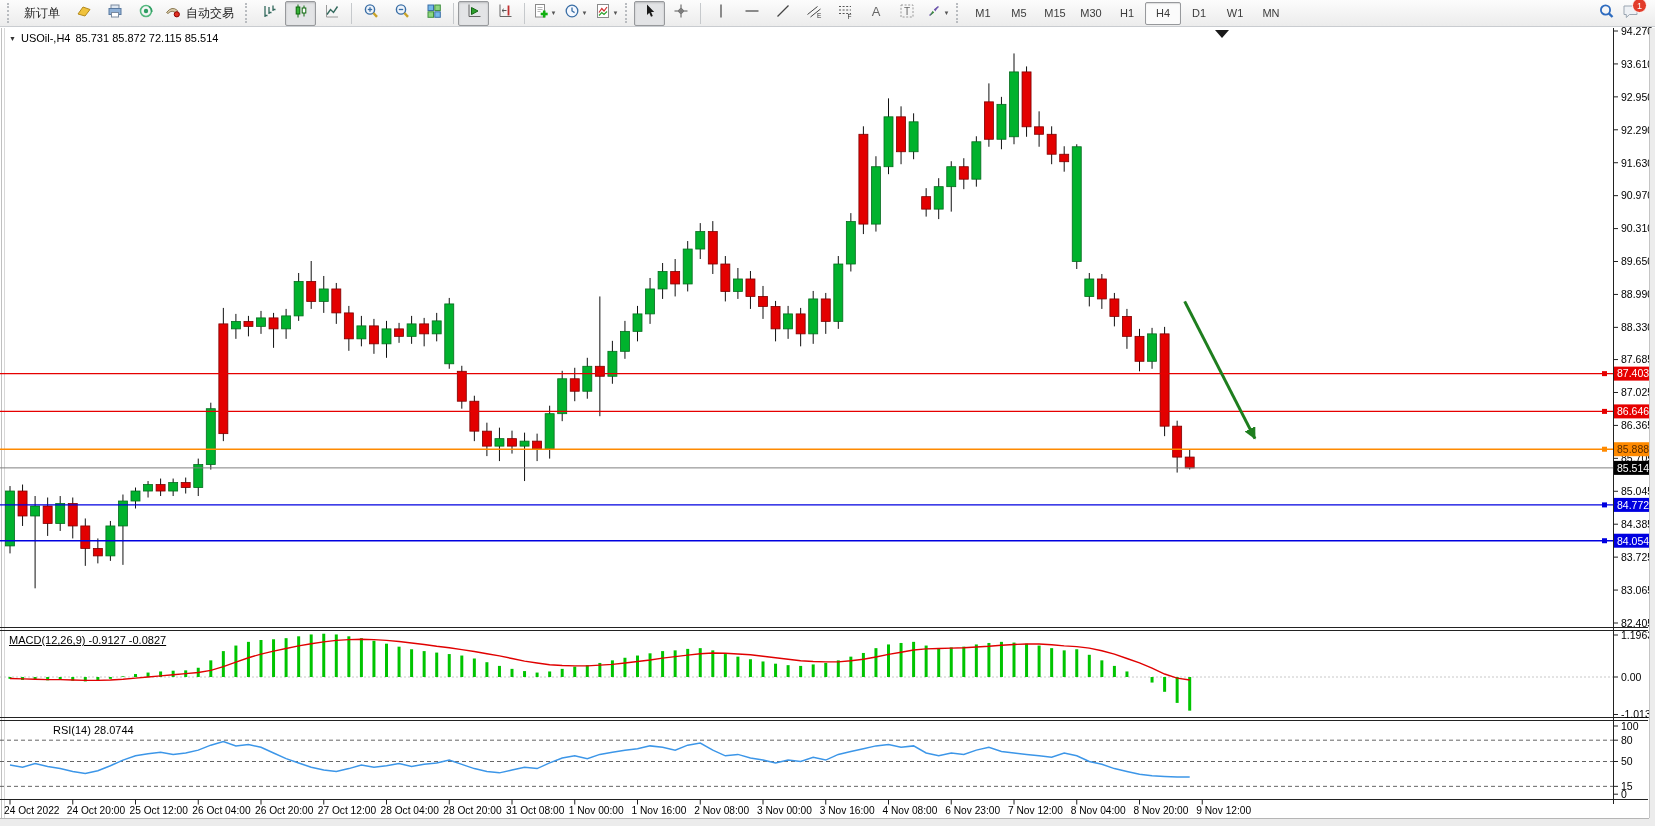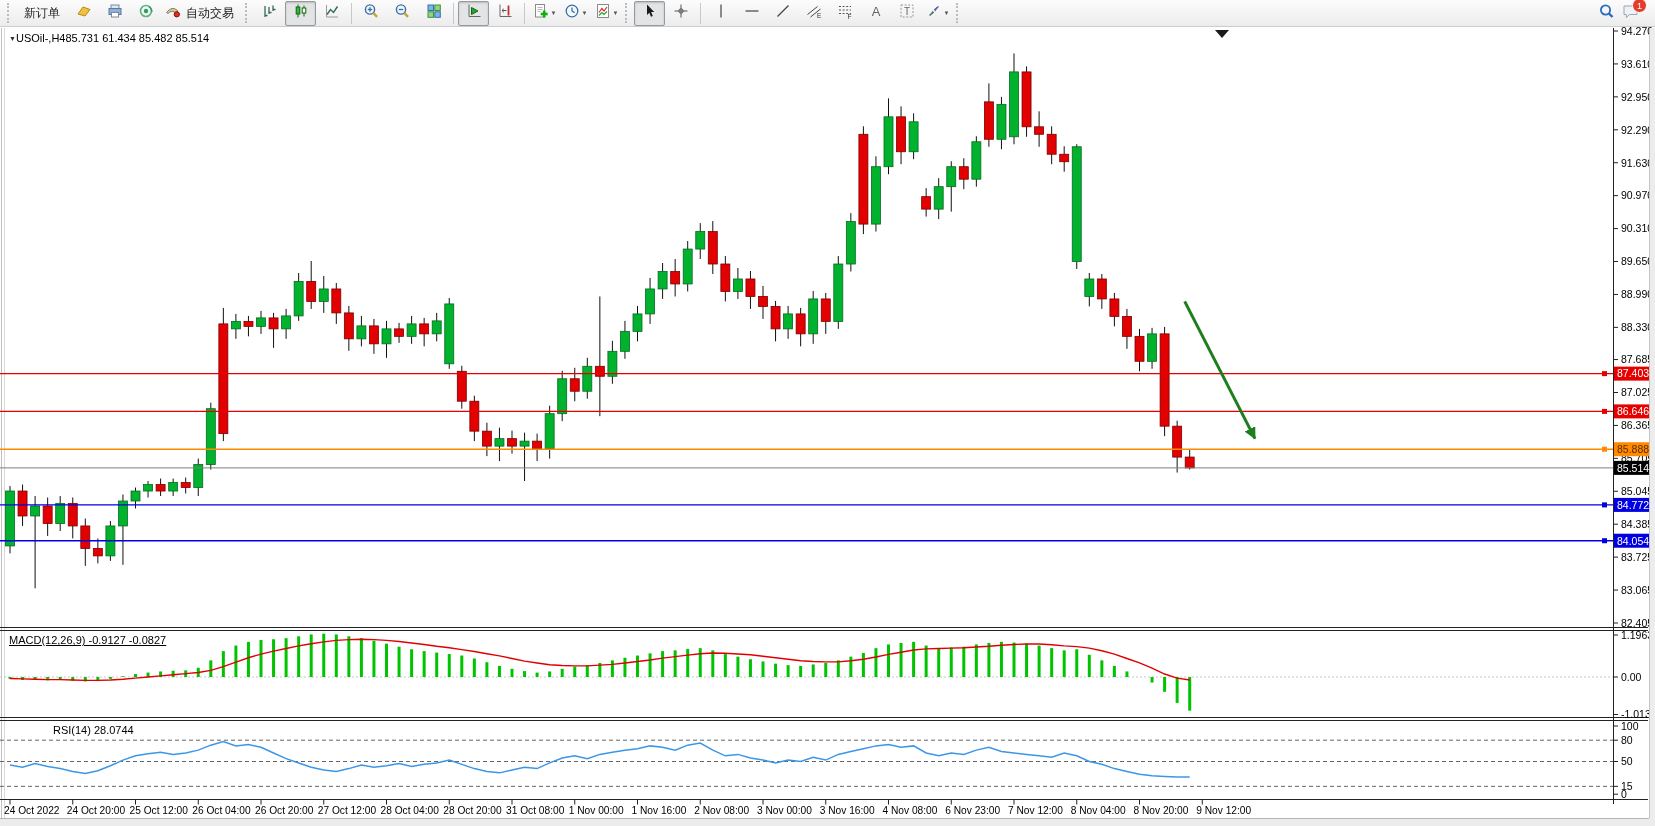--- a/index.html
+++ b/index.html
@@ -19,21 +19,21 @@
           justify-content:center;border:1px solid transparent;border-radius:2px;padding:0 4px;}
   .tf-btn.active{border-color:#97999c;background:#fbfbfb;box-shadow:inset 0 1px 1px rgba(0,0,0,.12);}
   .right-group{margin-left:auto;display:flex;align-items:center;}
   .badge{position:absolute;top:-4px;right:-6px;width:13px;height:13px;border-radius:50%;
          background:#e23c2a;color:#fff;font-size:9px;display:flex;align-items:center;
          justify-content:center;border:1px solid #fff;}
   .chat-wrap{position:relative;margin-right:10px;}
   
   #chart-svg{position:absolute;left:0;top:0;z-index:1;}
   .overlay{position:absolute;z-index:5;font-size:11px;color:#000;white-space:pre;}
-  #chart-title{left:9px;top:32px;display:flex;align-items:center;}
+  #chart-title{left:9px;top:32px;display:flex;align-items:center;gap:5px;}
   #chart-title .tri{font-size:7px;color:#333;}
   #macd-label{left:9px;top:634px;text-decoration:underline;}
   #rsi-label{left:9px;top:724px;margin-left:44px;}
   svg text{font-family:"Liberation Sans",sans-serif;}
 </style>
 </head>
 <body>
 
 <div class="toolbar">
   <div class="grip"></div>
@@ -219,20 +219,31 @@
             <line x1="3.5" y1="12.5" x2="7" y2="9"></line>
             <line x1="9" y1="7" x2="12.5" y2="3.5"></line>
           </g>
           <polygon points="7.8,6.6 12,3 9.4,8.4" fill="#6f57ad"></polygon>
           <polygon points="8.2,9.4 4,13 6.6,7.8" fill="#3f8f3f"></polygon>
         </svg></span>
     <span class="caret">▼</span>
   </div>
 
   <div class="grip"></div>
+  <div id="tf-group" style="display:flex;align-items:center;">
+      <div class="tf-btn">M1</div>
+      <div class="tf-btn">M5</div>
+      <div class="tf-btn">M15</div>
+      <div class="tf-btn">M30</div>
+      <div class="tf-btn">H1</div>
+      <div class="tf-btn active">H4</div>
+      <div class="tf-btn">D1</div>
+      <div class="tf-btn">W1</div>
+      <div class="tf-btn">MN</div>
+    </div>
 
   <div class="right-group">
     <div class="tb-btn">
       <span><svg width="18" height="17">
             <circle cx="7.5" cy="7" r="4.6" fill="none" stroke="#2d6bbf" stroke-width="1.8"></circle>
             <line x1="10.8" y1="10.3" x2="14.5" y2="14" stroke="#2d6bbf" stroke-width="2.4"></line>
           </svg></span>
     </div>
     <div class="chat-wrap">
       <span><svg width="19" height="18">
@@ -670,16 +681,16 @@
     <text x="1196.25" y="814" font-size="10.2" fill="#000">9 Nov 12:00</text>
     <line x1="0" y1="818.5" x2="1655" y2="818.5" stroke="#b5b5b5"></line>
     <rect x="0" y="819" width="1655" height="7" fill="#ececec"></rect>
     <rect x="1649" y="28" width="6" height="798" fill="#ececec"></rect>
     <line x1="1649.5" y1="28" x2="1649.5" y2="818" stroke="#c5c5c5"></line>
   </svg>
 
 <div class="overlay" id="chart-title">
   <span class="tri">▼</span>
   <span>USOil-,H4</span>
-  <span>85.731 61.434 85.482 85.514</span>
+  <span>85.731 85.872 72.115 85.514</span>
 </div>
 <div class="overlay" id="macd-label">MACD(12,26,9) -0.9127 -0.0827</div>
 <div class="overlay" id="rsi-label">RSI(14) 28.0744</div>
 
 </body></html>

